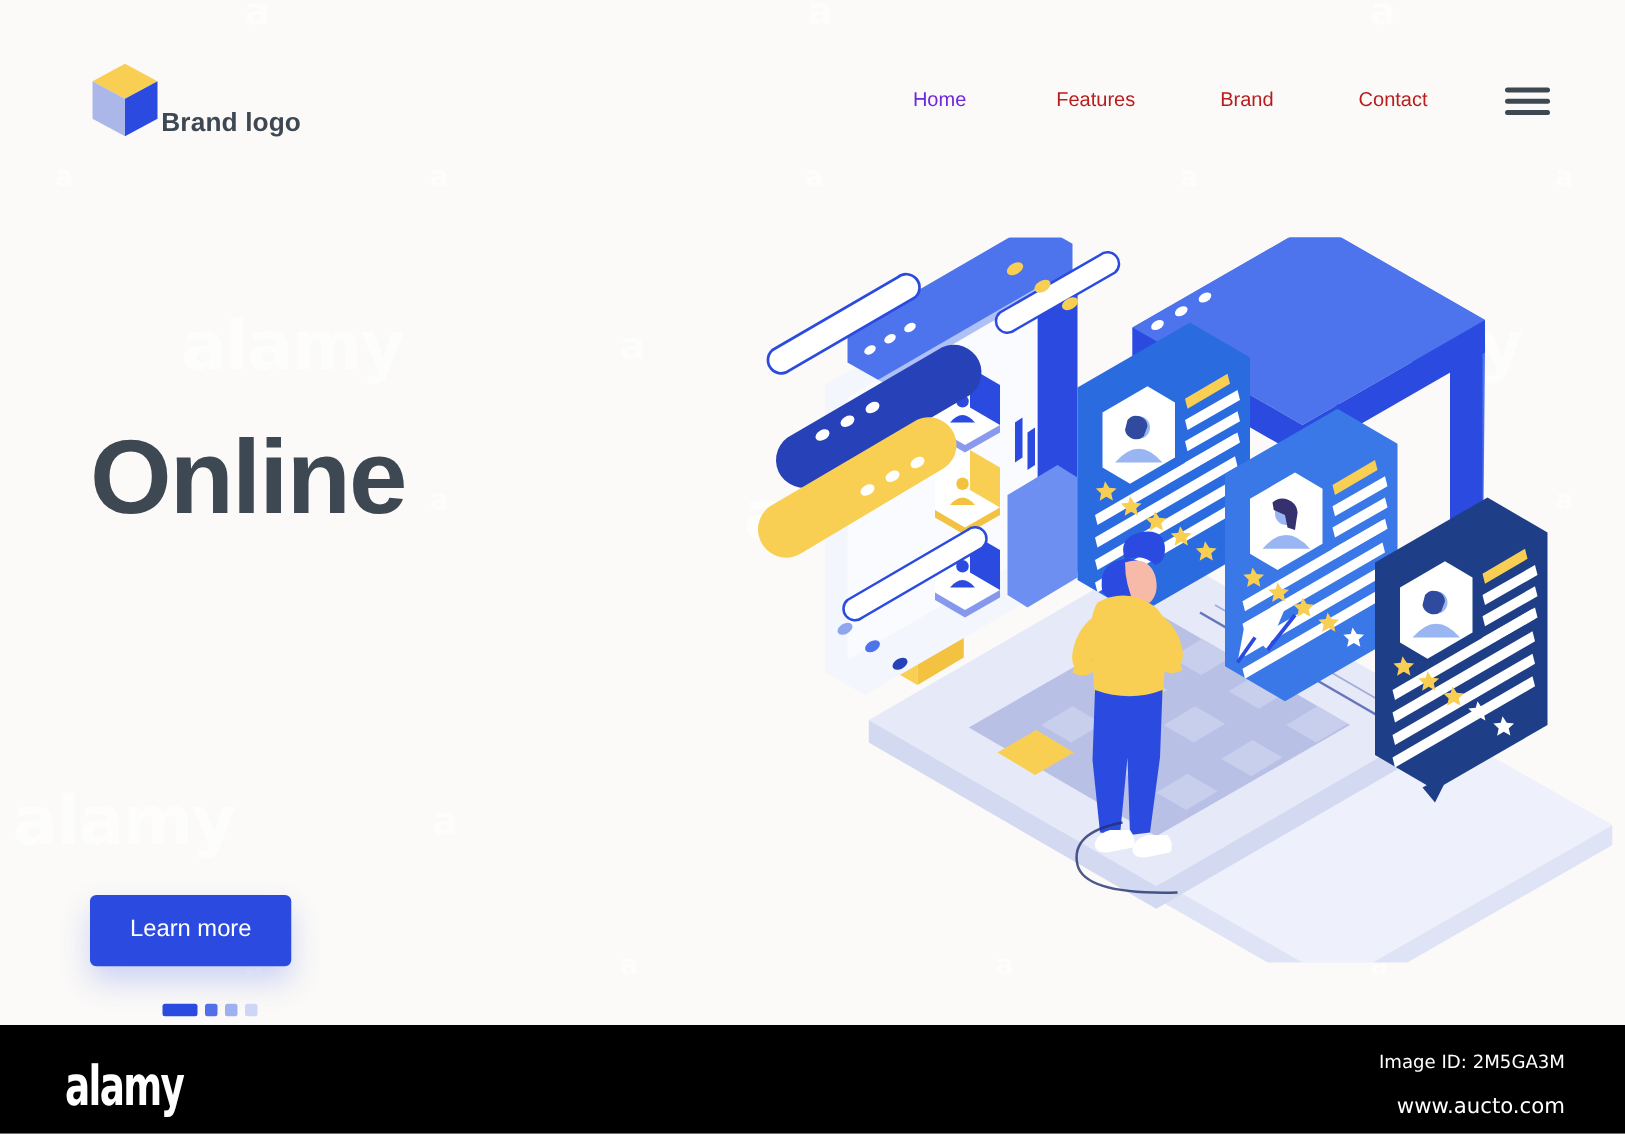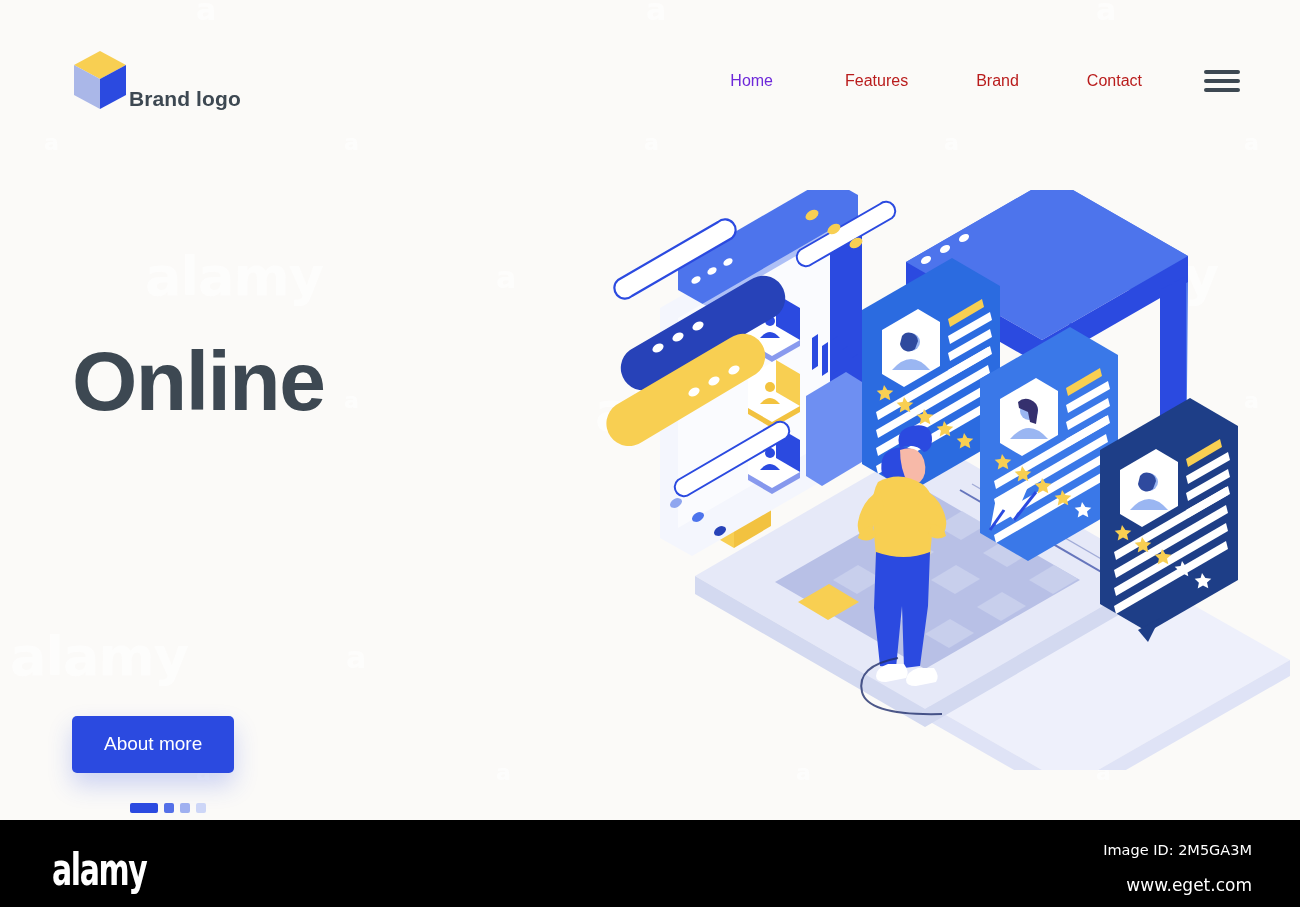--- a/index.html
+++ b/index.html
@@ -484,30 +484,30 @@
           <span></span>
         </span>
       </nav>
     </div>
 
     <div class="copy">
       <h1 class="headline">
         <span>Online</span><br>
       </h1>
 
-      <button class="cta">About more</button>
+      <button class="cta">Learn more</button>
 
       <div class="dots">
         <span class="dot wide"></span>
         <span class="dot d2"></span>
         <span class="dot d3"></span>
         <span class="dot d4"></span>
       </div>
     </div>
   </div>
 
   <div class="footer">
     <div class="alamy-logo">alamy</div>
     <div class="foot-id">Image ID: 2M5GA3M</div>
-    <div class="foot-url">www.eget.com</div>
+    <div class="foot-url">www.aucto.com</div>
   </div>
 
 </div>
 
 </body></html>

